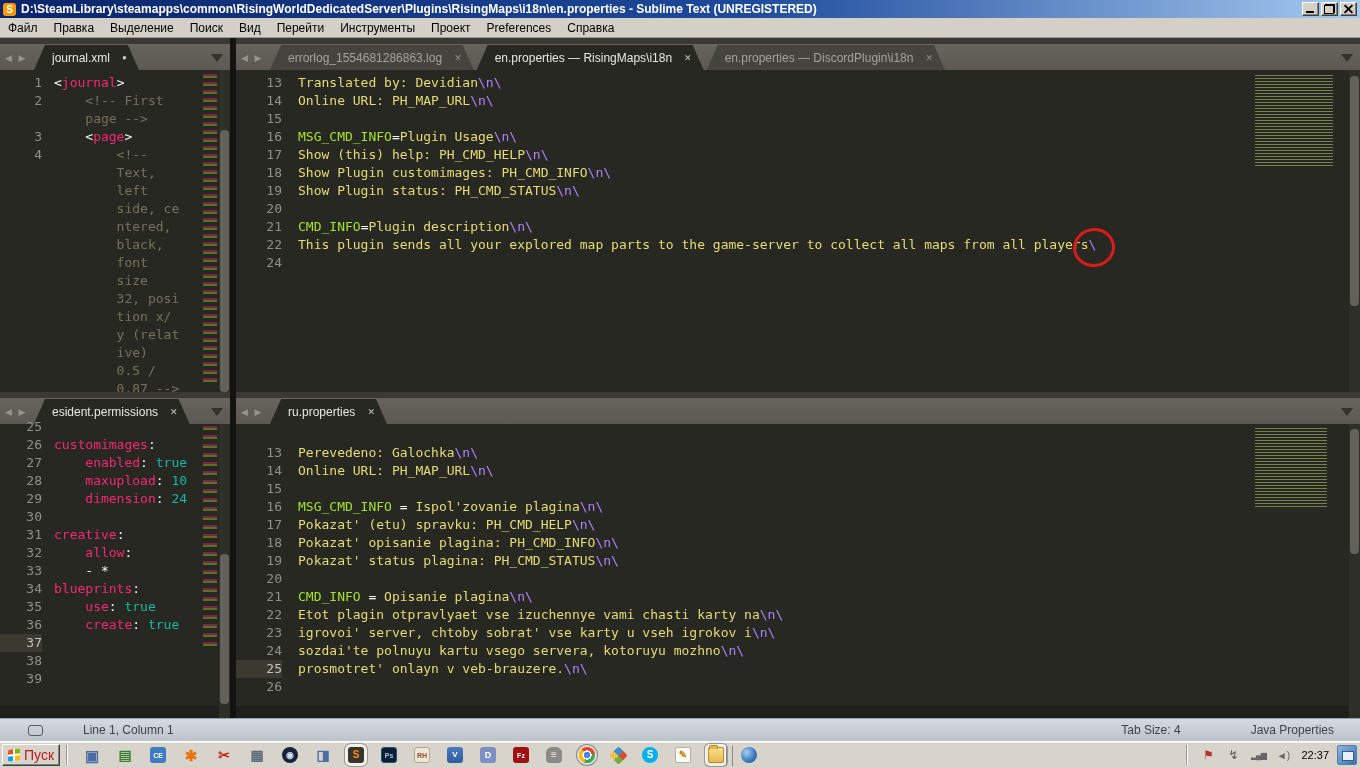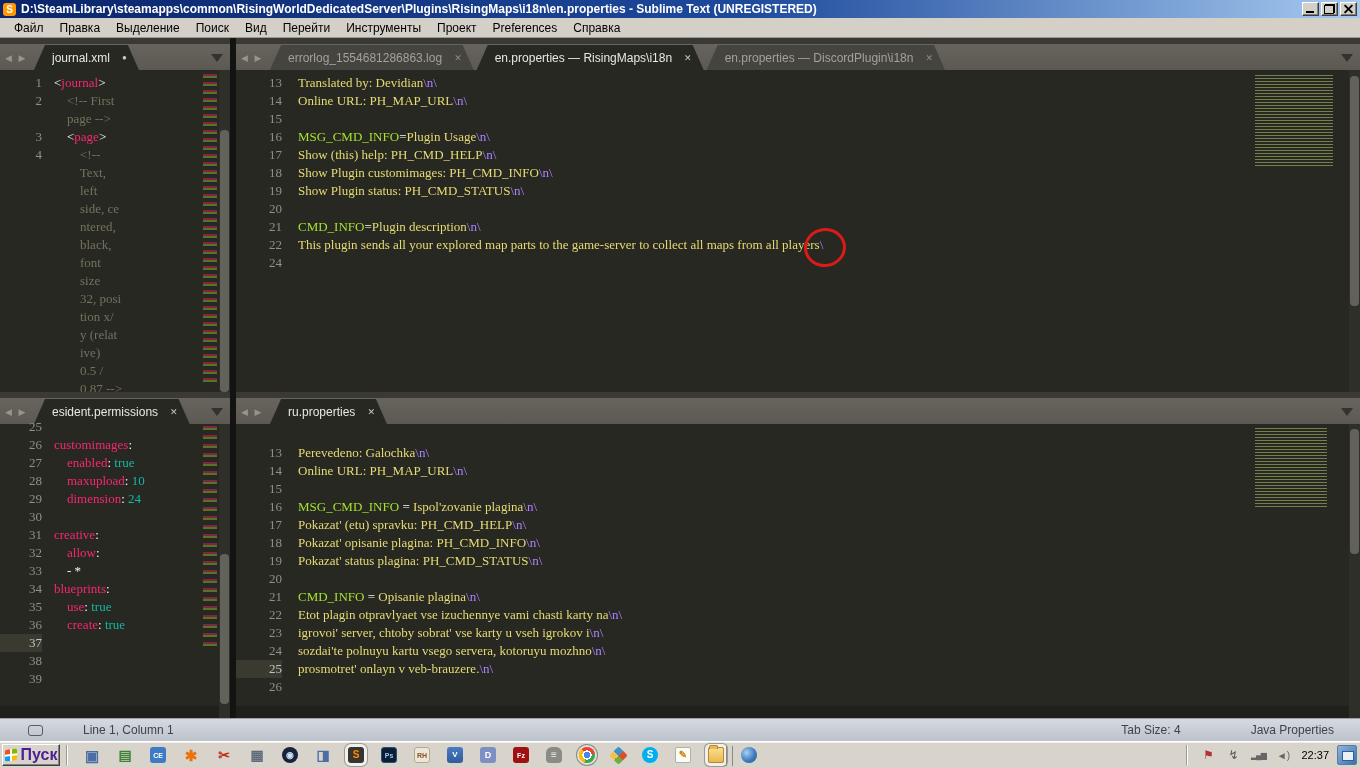--- a/index.html
+++ b/index.html
@@ -18,21 +18,21 @@
     box-shadow:inset -1px -1px 0 #808080; position:relative; cursor:default; }
   .wb-min::before { content:""; position:absolute; left:3px; bottom:2px; width:8px; height:2px; background:#000; }
   .wb-restore::before { content:""; position:absolute; right:2px; top:1px; width:8px; height:7px; border:1px solid #000; }
   .wb-restore::after { content:""; position:absolute; left:2px; bottom:1px; width:8px; height:7px; border:1px solid #000; background:#D4D0C8; }
   .wb-close::before, .wb-close::after { content:""; position:absolute; left:2px; top:5px; width:11px; height:2px; background:#000; }
   .wb-close::before { transform:rotate(45deg); }
   .wb-close::after { transform:rotate(-45deg); }
 
   
   #menubar { position:absolute; left:0; top:18px; width:1360px; height:20px; background:#D4D0C8;
-    display:flex; align-items:center; padding-left:6px; border-bottom:1px solid #9a9a94; }
+    display:flex; align-items:center; border-bottom:1px solid #9a9a94; }
   .menu-item { font-size:12px; color:#000; padding:2px 8px; cursor:default; }
 
   
   #editor { position:absolute; left:0; top:38px; width:1360px; height:680px; background:#272822; }
   .vdiv { position:absolute; left:230px; top:0; width:6px; height:680px; background:#131411; }
 
   .pane { position:absolute; overflow:hidden; background:#272822; }
   #pane-tl { left:0; top:0; width:230px; height:354px; }
   #pane-tr { left:236px; top:0; width:1124px; height:354px; }
   #pane-bl { left:0; top:354px; width:230px; height:326px; }
@@ -52,21 +52,21 @@
   .tab-ind.dot { font-size:8px; color:#CFCFC8; }
   .tab-overflow { position:absolute; right:7px; bottom:8px; width:0; height:0;
     border-left:6px solid transparent; border-right:6px solid transparent; border-top:8px solid #33322D; }
 
   .content { position:absolute; left:0; top:32px; right:0; bottom:0; }
   .code { position:absolute; left:0; top:0; right:0; bottom:0; overflow:hidden;
     font-family:"DejaVu Sans Mono",monospace; font-size:13px; color:#F8F8F2; }
   #pane-tl .code, #pane-tr .code { padding-top:4px; }
   #pane-bl .code { margin-top:-6px; }
   #pane-br .code { padding-top:20px; }
-  .crow { height:18px; line-height:18px; white-space:pre;font-family:Liberation Serif, serif; }
+  .crow { height:18px; line-height:18px; white-space:pre; }
   .gut { display:inline-block; width:46px; margin-right:16px; text-align:right; color:#8F908A; }
   #pane-tl .gut, #pane-bl .gut { width:42px; margin-right:12px; }
   .gut.cur { background:#3A3A31; color:#C4C4BD; }
   .tk-p, .tk-w { color:#F8F8F2; }
   .tk-v { color:#E6DB74; }
   .tk-key { color:#A6E22E; }
   .tk-esc { color:#AE81FF; }
   .tk-tag { color:#F92672; }
   .tk-ykey { color:#F92672; }
   .tk-bool { color:#14b8a6; }
@@ -106,21 +106,21 @@
   #taskbar { position:absolute; left:0; top:741px; width:1360px; height:27px; background:#D8D4CC;
     border-top:1px solid #fff; box-shadow:inset 0 1px 0 #EFEDE8; display:flex; align-items:center; }
   #start-button { width:58px; height:22px; margin-left:2px; background:#D8D4CC;
     border:1px solid; border-color:#FFFFFF #404040 #404040 #FFFFFF; box-shadow:inset -1px -1px 0 #808080;
     display:flex; align-items:center; justify-content:center; gap:4px; cursor:default; }
   #start-flag { width:12px; height:12px; border-radius:2px; transform:skewY(-6deg);
     background:
       linear-gradient(#fff,#fff) 50% 0/2px 100% no-repeat,
       linear-gradient(#fff,#fff) 0 50%/100% 2px no-repeat,
       conic-gradient(#7FBA00 0 25%,#FFB900 25% 50%,#00A4EF 50% 75%,#F25022 75% 100%); }
-  #start-label { font-size:16px; font-weight:bold; color:#4c1d95; }
+  #start-label { font-size:14px; font-weight:normal; color:#b91c1c; }
   .tsep { width:2px; height:20px; margin:0 6px; border-left:1px solid #9a9a94; border-right:1px solid #fff; }
   #quicklaunch { display:flex; align-items:center; gap:17px; margin-left:10px; }
   .qi { width:16px; height:16px; display:flex; align-items:center; justify-content:center;
     font-weight:bold; color:#fff; border-radius:3px; position:relative; cursor:default; flex:none; }
   .qi .g { line-height:1; }
   .qi.pressed { box-shadow:0 0 0 3px #F2F0EA, 0 0 0 4px #9a9a94; background-clip:padding-box; }
   .qi.outlined { box-shadow:0 0 0 2px #E4E2DB, 0 0 0 3px #8a8a84; }
   [data-name="show-window-icon"] { color:#4A6DA7; font-size:15px; }
   [data-name="display-icon"] { color:#3C8031; font-size:14px; }
   [data-name="remote-desktop-icon"] { background:#3D7BC4; font-size:7px; }

